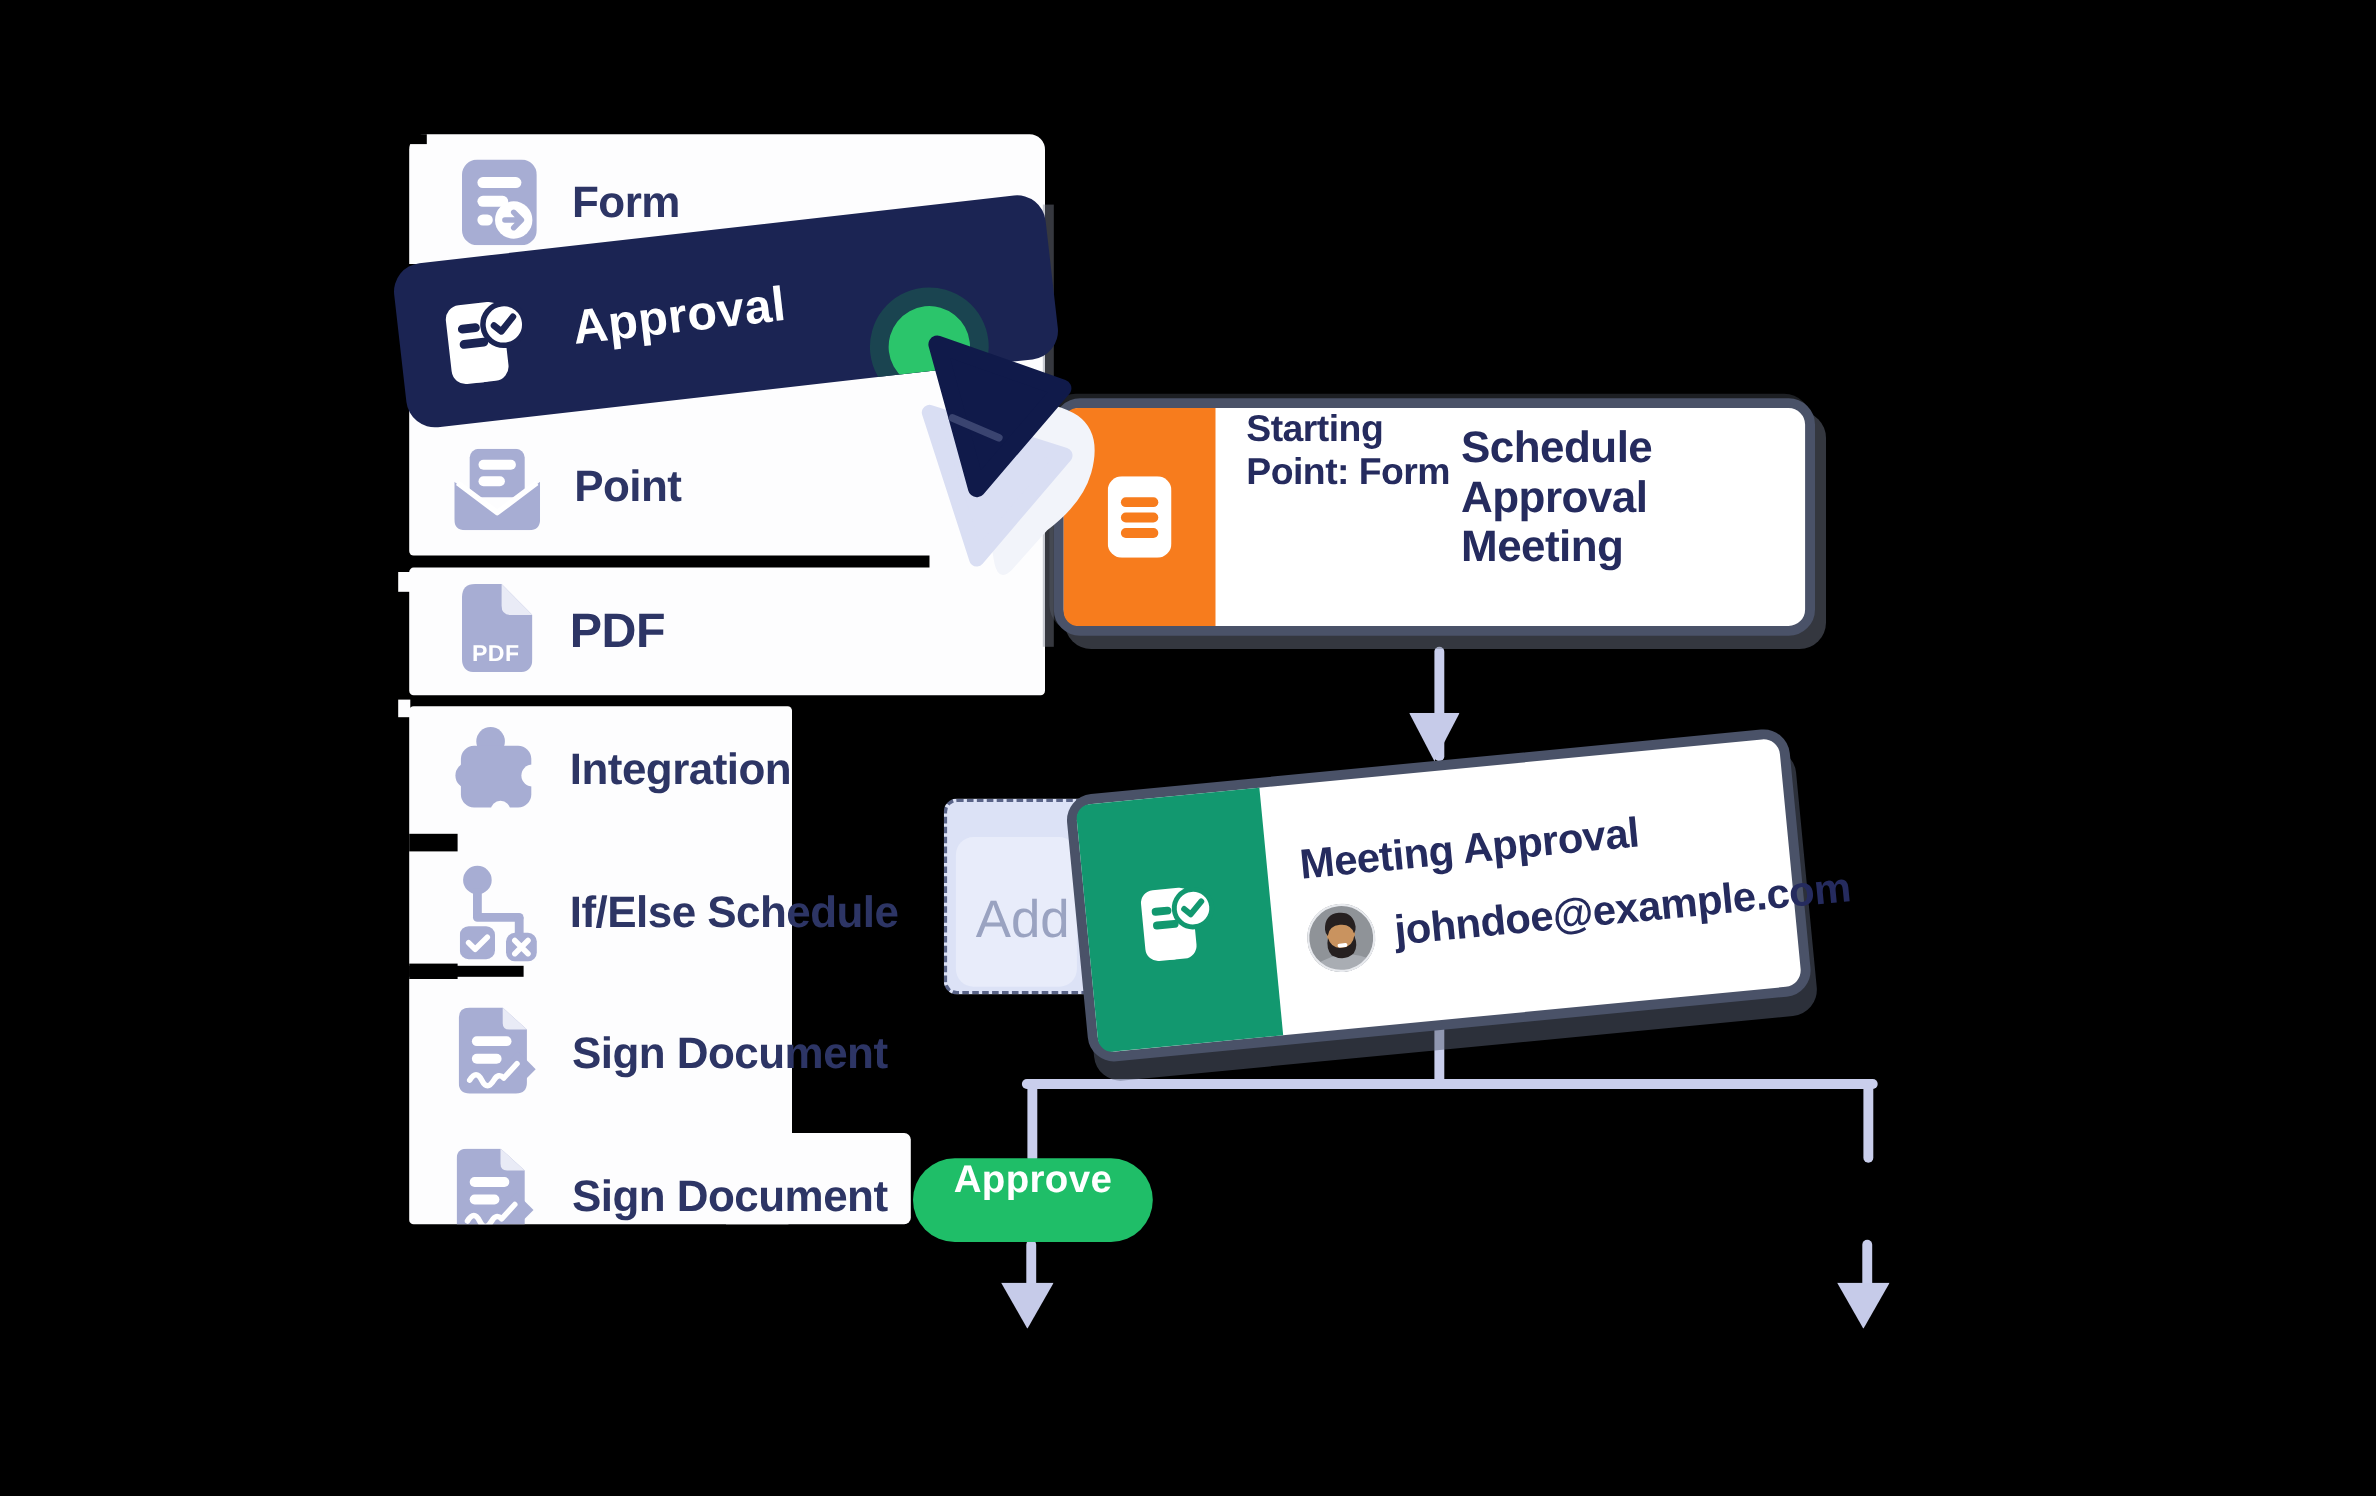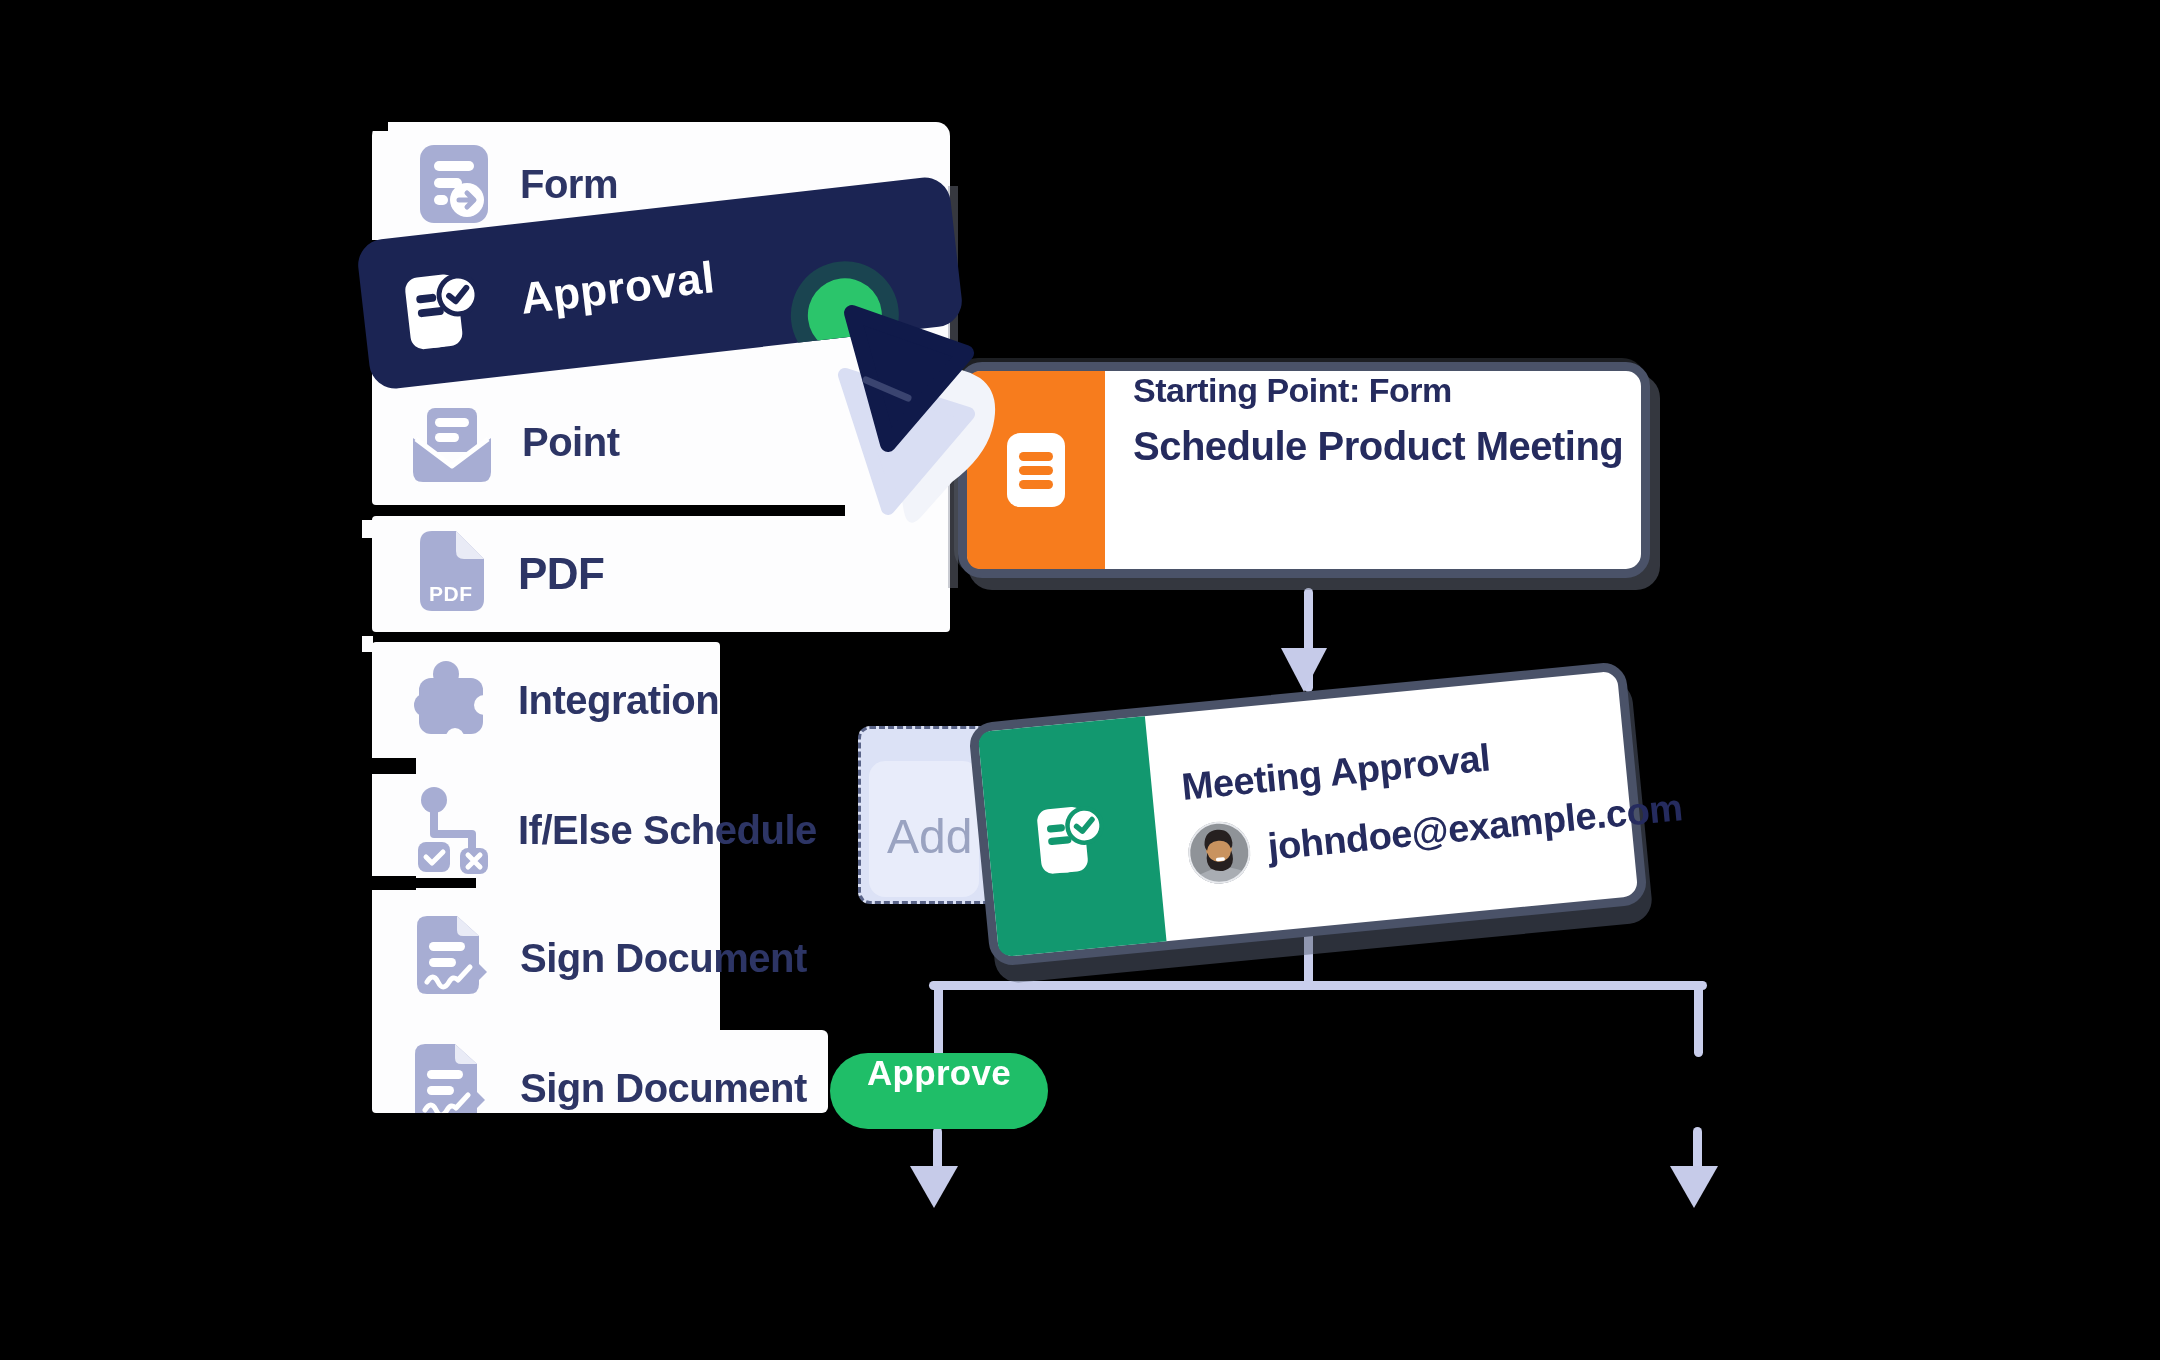--- a/index.html
+++ b/index.html
@@ -41,21 +41,21 @@
   .click-dot{position:absolute;left:441px;top:91px;width:74px;height:74px;border-radius:50%;background:#2bc56b;}
 
   .ghost{left:800px;top:330px;z-index:5;}
   .cursor{left:830px;top:295px;z-index:7;}
 
   
   .start-card{left:958px;top:362px;width:692px;height:216px;background:#fff;border:9px solid #4a5268;
               border-radius:24px;box-sizing:border-box;display:flex;z-index:3;
               box-shadow:10px 12px 0 rgba(115,122,140,.45), -4px -4px 0 rgba(115,122,140,.25);}
   .start-accent{flex:0 0 138px;background:#f77c1d;border-radius:13px 0 0 13px;display:flex;align-items:center;justify-content:center;}
-  .start-texts{display:flex;flex-direction:column;justify-content:flex-start;padding-left:28px;}
+  .start-texts{display:flex;flex-direction:row;justify-content:space-between;padding-left:28px;}
   .start-kicker{color:#252b5e;font-size:34px;font-weight:700;letter-spacing:-.5px;}
   .start-title{color:#252b5e;font-size:40px;font-weight:700;letter-spacing:-.5px;margin-top:14px;}
 
   
   .drop-zone{left:858px;top:726px;width:242px;height:178px;background:#dce2f6;border:3px dashed #5a6488;
              border-radius:12px;box-sizing:border-box;z-index:2;}
   .drop-inner{position:absolute;left:8px;top:32px;width:110px;height:136px;background:#e8ecfa;border-radius:16px;}
   .drop-label{position:absolute;left:26px;top:80px;color:#9aa3c1;font-size:48px;font-weight:400;white-space:nowrap;}
 
   
@@ -218,21 +218,21 @@
     <div class="start-accent">
       <svg width="58" height="74" viewBox="0 0 58 74">
         <rect x="0" y="0" width="58" height="74" rx="13" fill="#fff"></rect>
         <rect x="12" y="19" width="34" height="9" rx="4.5" fill="#f77c1d"></rect>
         <rect x="12" y="33" width="34" height="9" rx="4.5" fill="#f77c1d"></rect>
         <rect x="12" y="47" width="34" height="9" rx="4.5" fill="#f77c1d"></rect>
       </svg>
     </div>
     <div class="start-texts">
       <div class="start-kicker">Starting Point: Form</div>
-      <div class="start-title">Schedule Product Meeting</div>
+      <div class="start-title">Schedule Approval Meeting</div>
     </div>
   </div>
 
   <div class="abs drop-zone">
     <div class="drop-inner"></div>
     <div class="drop-label">Add e</div>
   </div>
 
   <div class="abs meeting-card">
     <div class="meeting-accent">

